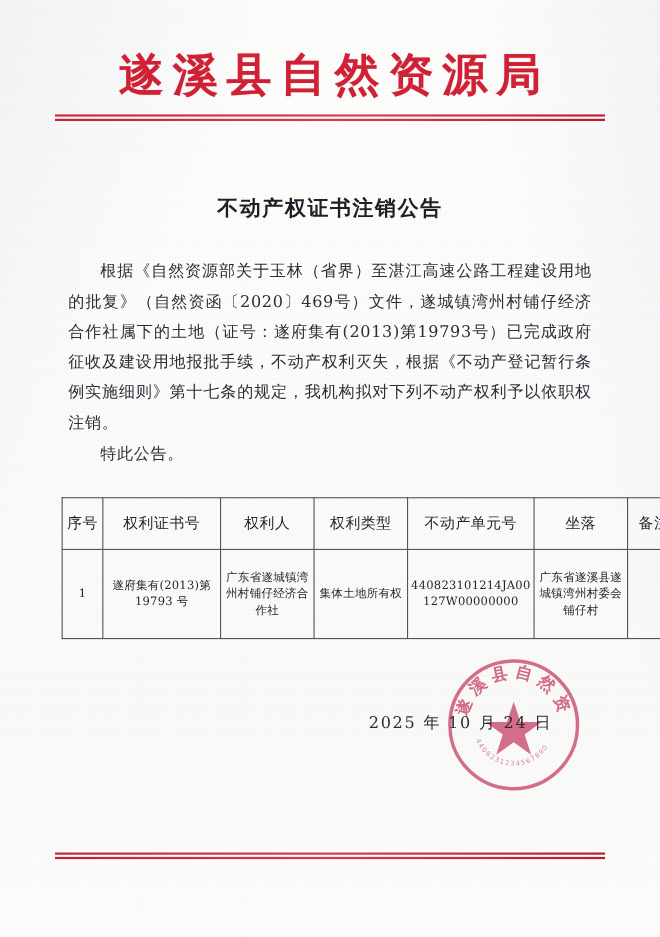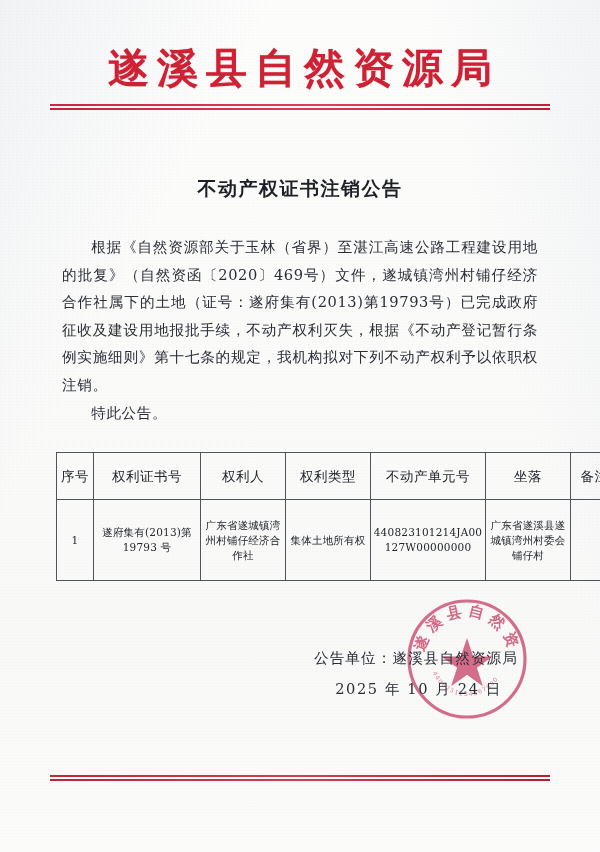--- a/index.html
+++ b/index.html
@@ -264,21 +264,20 @@
           <textPath href="#arcpath" startOffset="5%">遂溪县自然资源局</textPath>
         </text>
         <text font-family="'DejaVu Sans','Liberation Sans',sans-serif" font-size="6" fill="#c9486b" letter-spacing="1.3" opacity="0.75">
           <textPath href="#arcpathbottom" startOffset="12%">4408231234567890</textPath>
         </text>
         <polygon fill="#c9486b" opacity="0.9" points="63,42 69.2,60.4 88.6,60.4 72.9,71.8 78.9,90.2 63,78.8 47.1,90.2 53.1,71.8 37.4,60.4 56.8,60.4"></polygon>
       </svg>
     </div>
 
     <div class="signature">
-      <div class="sig-issuer">公告单位：遂溪县自然资源局</div>
       <div class="sig-date">2025 年 10 月 24 日</div>
     </div>
 
     <div class="rule-bottom">
       <div class="l1"></div>
       <div class="gap"></div>
       <div class="l2"></div>
     </div>
 
   </div>

